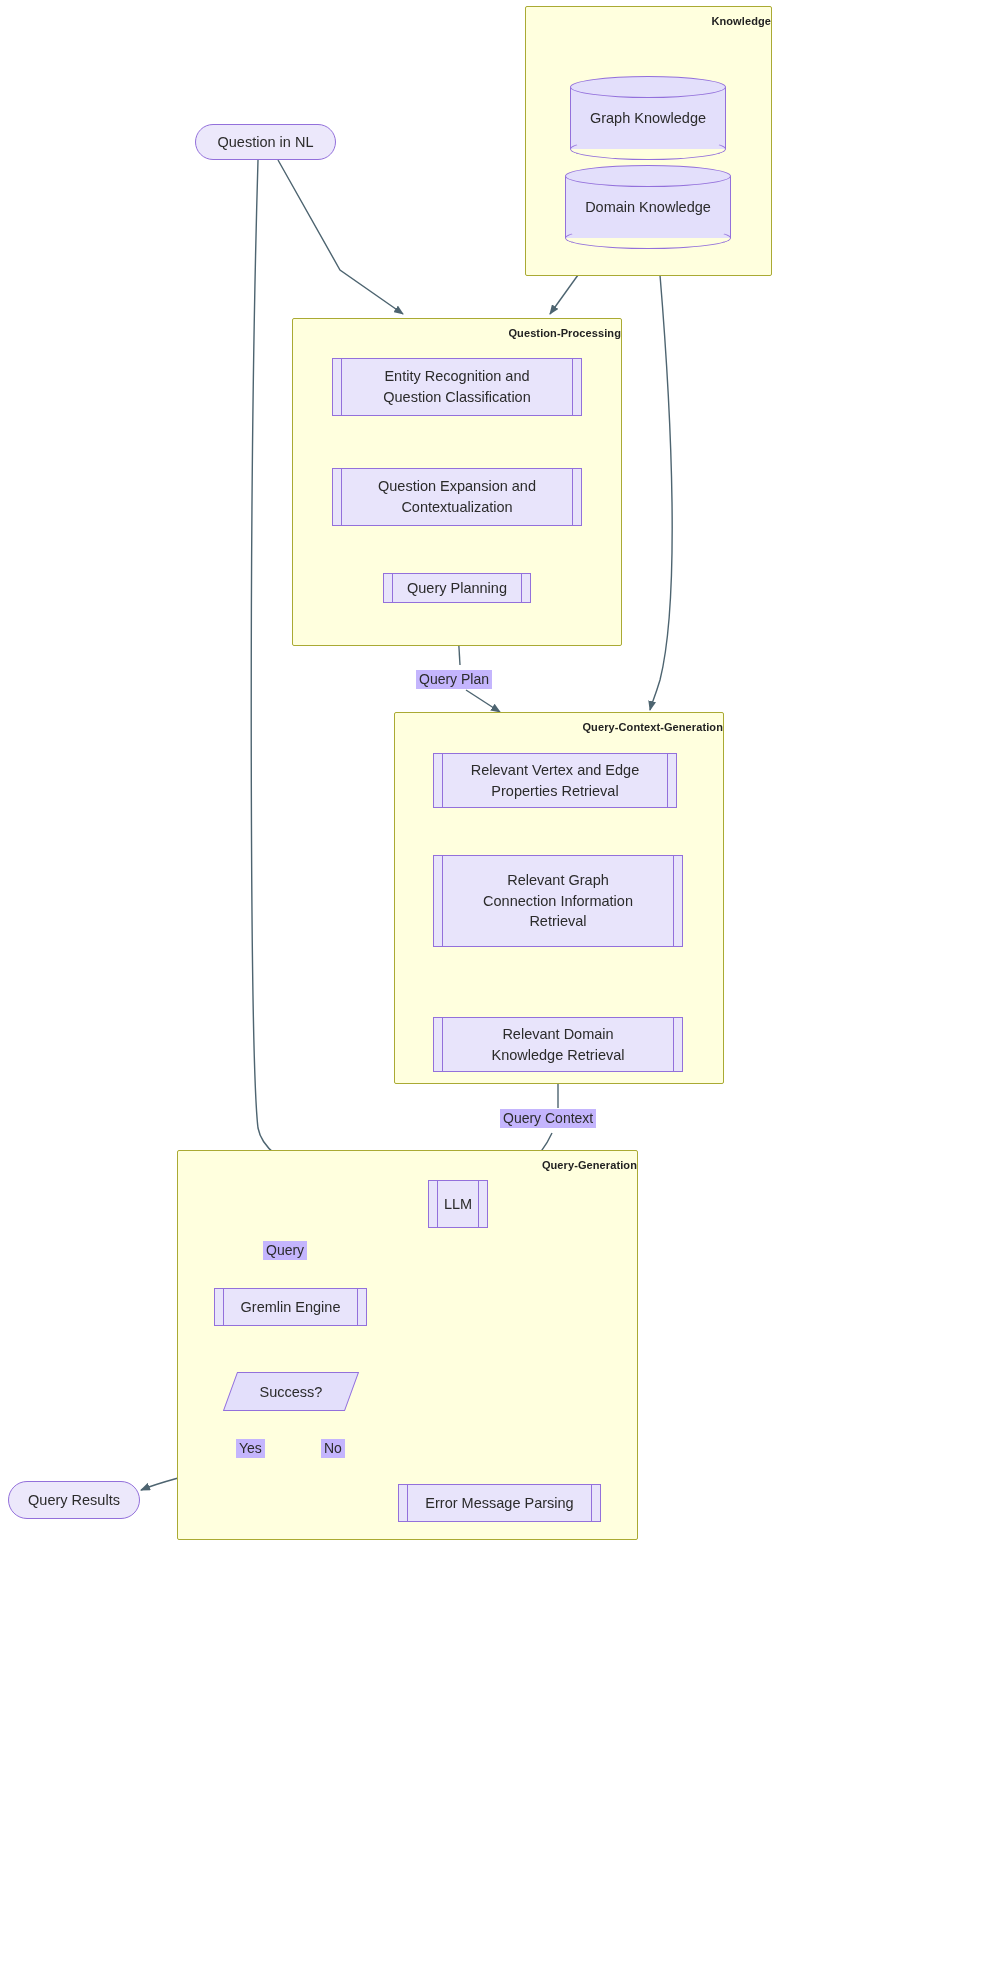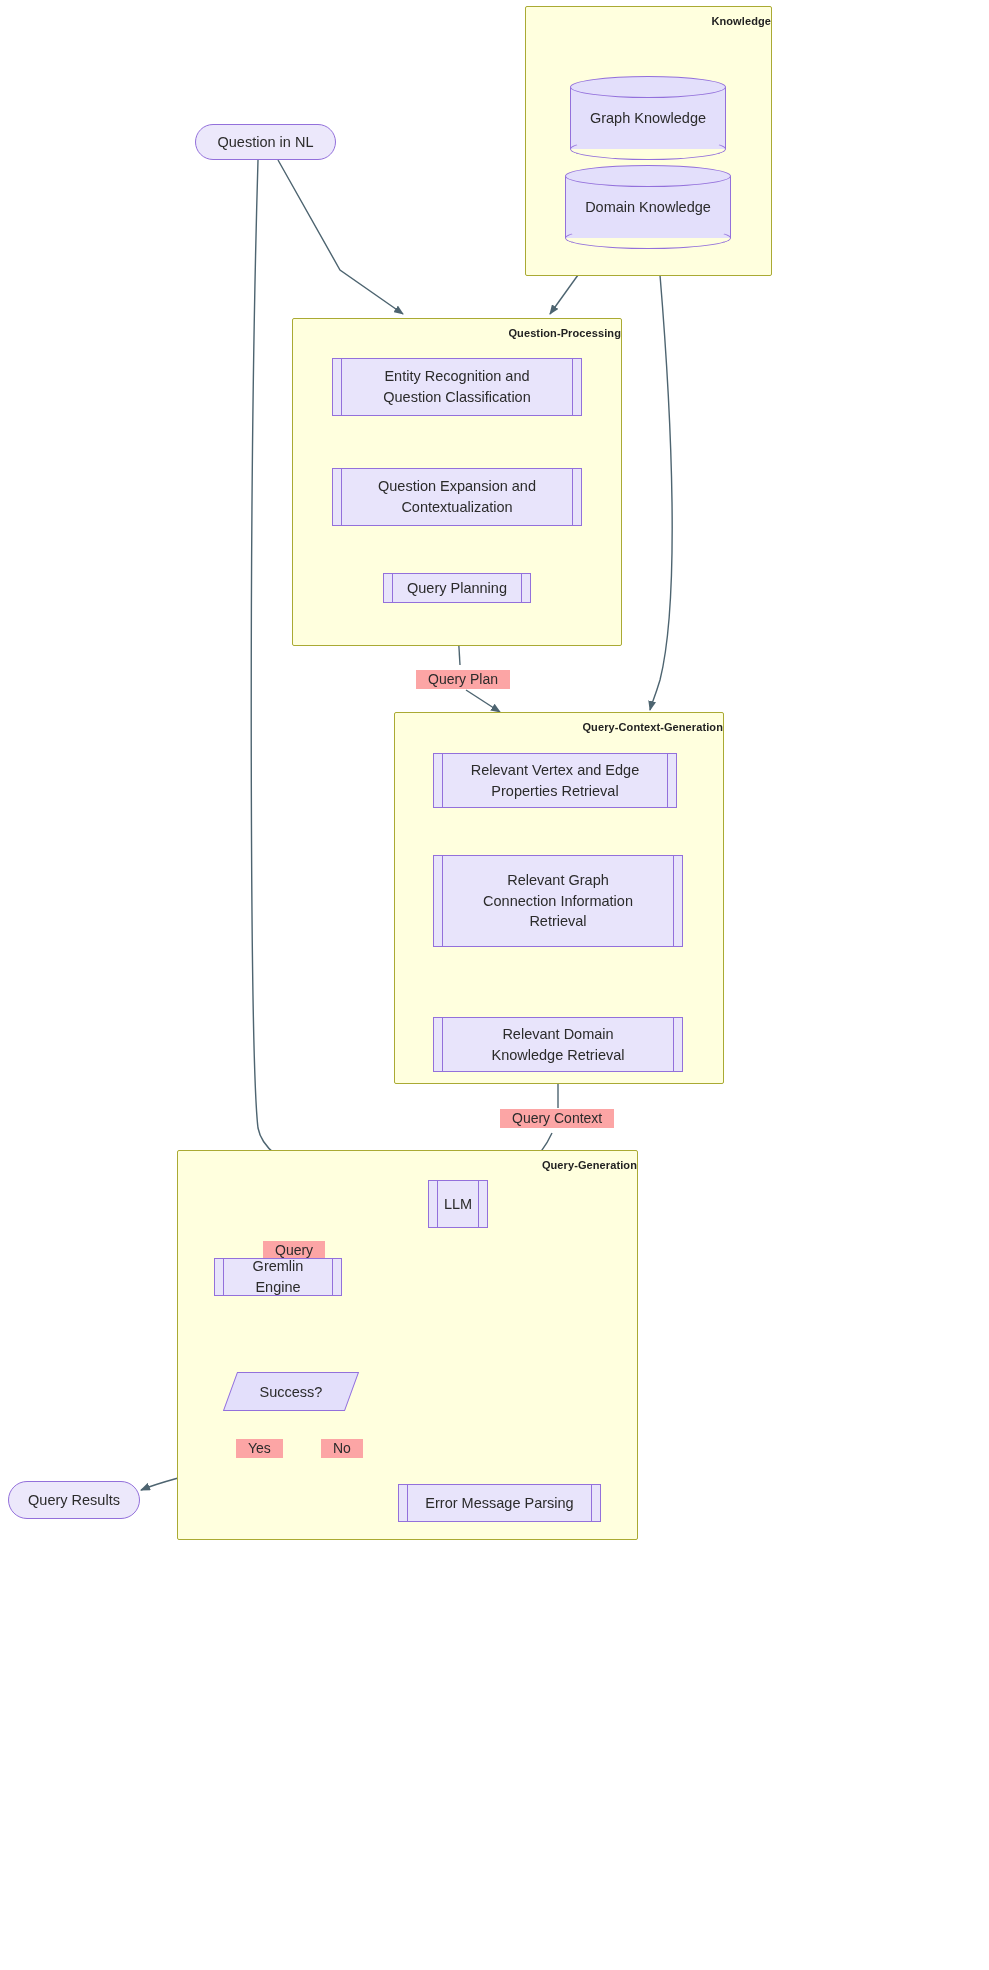--- a/index.html
+++ b/index.html
@@ -142,24 +142,24 @@
     display: flex;
     align-items: center;
     justify-content: center;
     font-size: 14.5px;
     color: #2b2b2b;
   }
 
   
   .edge-label {
     position: absolute;
-    background: #fca5a5;
+    background: #c4b5fd;
     font-size: 14px;
     color: #2b2b2b;
-    padding: 1px 12px;
+    padding: 1px 3px;
     white-space: nowrap;
     line-height: 1.2;
   }
 </style>
 </head>
 <body>
 
 <div id="canvas">
 
   <svg class="edges" viewBox="0 0 989 1970">
@@ -276,21 +276,21 @@
   <div class="cluster" style="left:177px; top:1150px; width:461px; height:390px;">
     <div class="cluster-title">Query-Generation</div>
   </div>
 
   <div class="subroutine" style="left:428px; top:1180px; width:60px; height:48px;">
     <span>LLM</span>
   </div>
 
   <div class="edge-label" style="left:263px; top:1241px;">Query</div>
 
-  <div class="subroutine" style="left:214px; top:1258px; width:128px; height:38px;">
+  <div class="subroutine" style="left:214px; top:1288px; width:153px; height:38px;">
     <span>Gremlin Engine</span>
   </div>
 
   <div class="parallelogram" style="left:230px; top:1372px; width:122px; height:39px;">
     <div class="shape"></div>
     <div class="plabel">Success?</div>
   </div>
 
   <div class="edge-label" style="left:236px; top:1439px;">Yes</div>
   <div class="edge-label" style="left:321px; top:1439px;">No</div>

